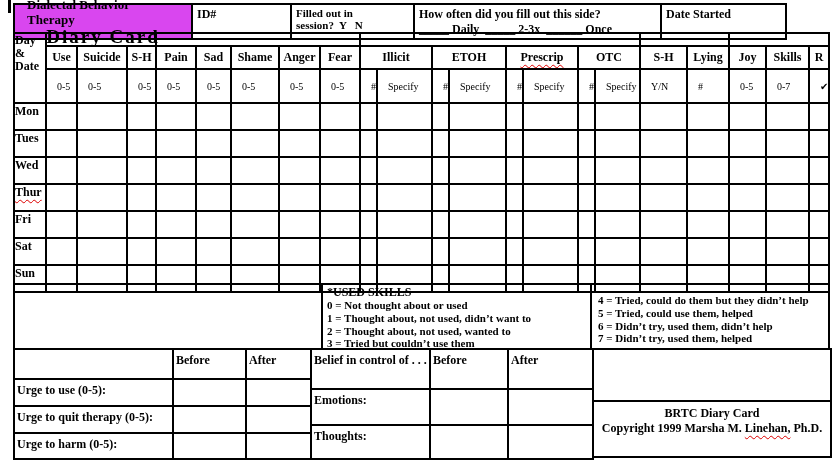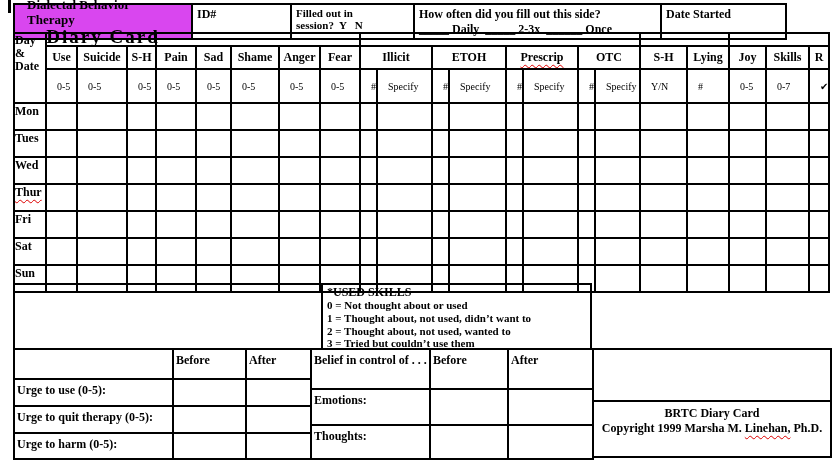--- a/index.html
+++ b/index.html
@@ -345,20 +345,26 @@
 
   <div class="legend-row">
     <div class="lcell legend-blank"></div>
     <div class="lcell legend-mid">
       <div class="legend-title">*USED SKILLS</div>
       <div class="legend-line">0 = Not thought about or used</div>
       <div class="legend-line">1 = Thought about, not used, didn’t want to</div>
       <div class="legend-line">2 = Thought about, not used, wanted to</div>
       <div class="legend-line">3 = Tried but couldn’t use them</div>
     </div>
+    <div class="lcell legend-right">
+      <div class="legend-line">4 = Tried, could do them but they didn’t help</div>
+      <div class="legend-line">5 = Tried, could use them, helped</div>
+      <div class="legend-line">6 = Didn’t try, used them, didn’t help</div>
+      <div class="legend-line">7 = Didn’t try, used them, helped</div>
+    </div>
   </div>
 
   <div class="bottom-row">
     <table class="btable">
       <colgroup>
           <col style="width:159px">
           <col style="width:73px">
           <col style="width:65px">
         </colgroup>
       <tbody>

